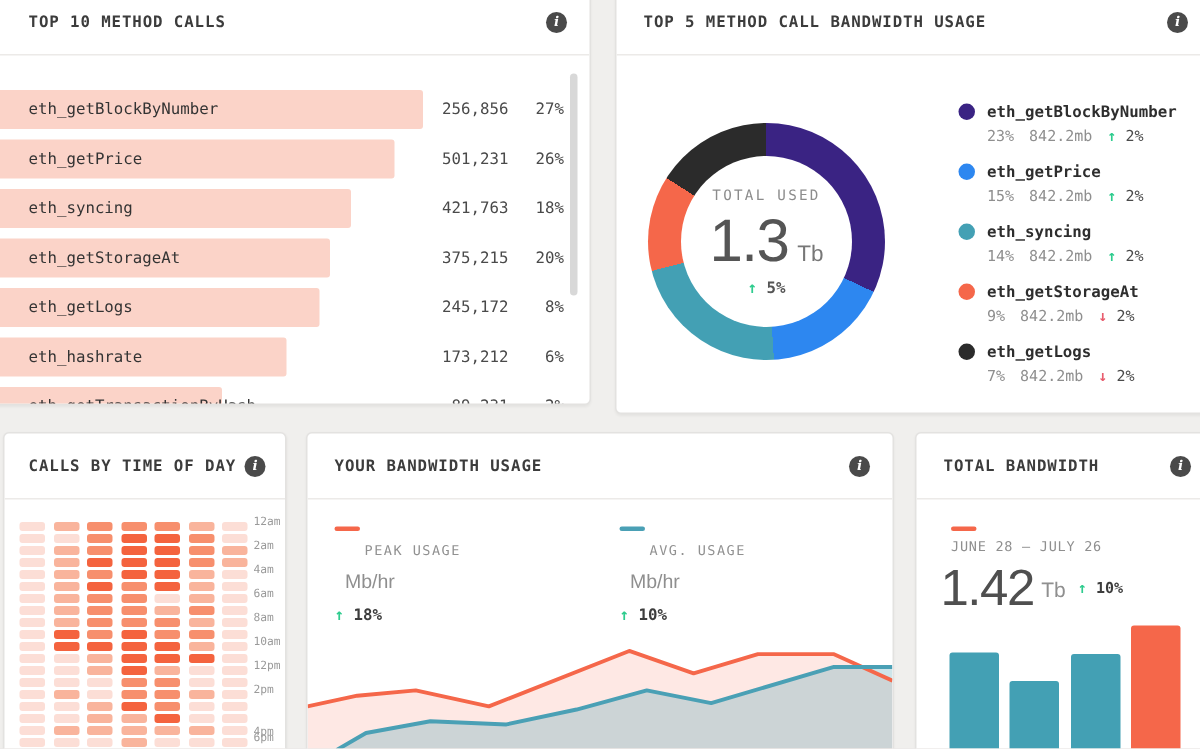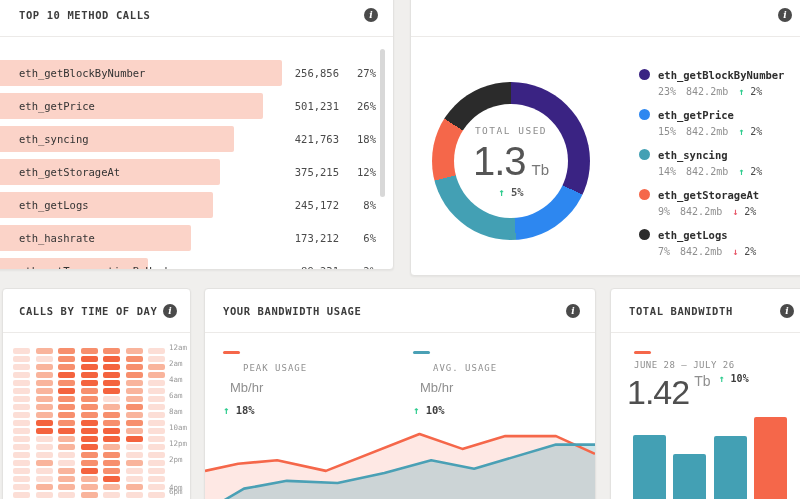--- a/index.html
+++ b/index.html
@@ -76,21 +76,21 @@
   .sval { font-size:38px; font-weight:300; color:#4f4f4f; line-height:0.85; letter-spacing:-1px; }
   .sunit { font-size:13px; color:#8f8f8f; margin-left:7px; }
   .schange { margin-top:9px; font-size:10.5px; font-weight:bold; color:#3d3d3d; }
   .bwchart { position:absolute; left:0; top:140px; width:100%; height:71px; }
   
   #p-total { left:610px; top:288px; width:198px; height:240px; }
   #p-total .phead { padding-left:18px; }
   #p-total .info { right:13px; }
   .t-swatch { position:absolute; left:23px; top:62px; width:17px; height:3px; border-radius:2px; }
   .t-date { position:absolute; left:23px; top:71px; font-size:9px; letter-spacing:0.5px; color:#8f8f8f; }
-  .t-valrow { position:absolute; left:16px; top:84px; display:flex; align-items:flex-start;
+  .t-valrow { position:absolute; left:16px; top:84px; display:flex; align-items:center;
     font-family:"Liberation Sans", sans-serif; }
   .t-val { font-size:34px; font-weight:300; color:#4f4f4f; letter-spacing:-1px; }
   .t-unit { font-size:14px; color:#8f8f8f; margin-left:5px; }
   .t-change { margin-left:8px; font-size:10px; font-weight:bold; color:#3d3d3d;
     font-family:"DejaVu Sans Mono", monospace; }
   .tbar { position:absolute; width:33px; border-radius:2px 2px 0 0; }
 </style>
 </head>
 <body>
 
@@ -117,21 +117,21 @@
         <div class="mrow">
        <div class="mbar" style="width:241px"></div>
        <span class="mlabel">eth_syncing</span>
        <span class="mval">421,763</span>
        <span class="mpct">18%</span>
      </div>
         <div class="mrow">
        <div class="mbar" style="width:227px"></div>
        <span class="mlabel">eth_getStorageAt</span>
        <span class="mval">375,215</span>
-       <span class="mpct">12%</span>
+       <span class="mpct">20%</span>
      </div>
         <div class="mrow">
        <div class="mbar" style="width:220px"></div>
        <span class="mlabel">eth_getLogs</span>
        <span class="mval">245,172</span>
        <span class="mpct">8%</span>
      </div>
         <div class="mrow">
        <div class="mbar" style="width:198px"></div>
        <span class="mlabel">eth_hashrate</span>
@@ -143,20 +143,21 @@
        <span class="mlabel">eth_getTransactionByHash</span>
        <span class="mval">89,231</span>
        <span class="mpct">2%</span>
      </div>
       </div>
     <div class="scroll-thumb"></div>
   </section>
 
   <section class="panel" id="p-donut">
     <header class="phead">
+      <span class="ptitle">TOP 5 METHOD CALL BANDWIDTH USAGE</span>
       <span class="info">i</span>
     </header>
     <div class="donut" id="donut-ring" style="background: conic-gradient(rgb(58, 35, 131) 0%, rgb(58, 35, 131) 32%, rgb(45, 135, 240) 32%, rgb(45, 135, 240) 49%, rgb(67, 160, 180) 49%, rgb(67, 160, 180) 71%, rgb(245, 103, 74) 71%, rgb(245, 103, 74) 84%, rgb(43, 43, 43) 84%, rgb(43, 43, 43) 100%);">
       <div class="donut-hole"></div>
       <div class="donut-center">
         <div class="dc-label">TOTAL USED</div>
         <div class="dc-valrow">
           <span class="dc-val">1.3</span>
           <span class="dc-unit">Tb</span>
         </div>

